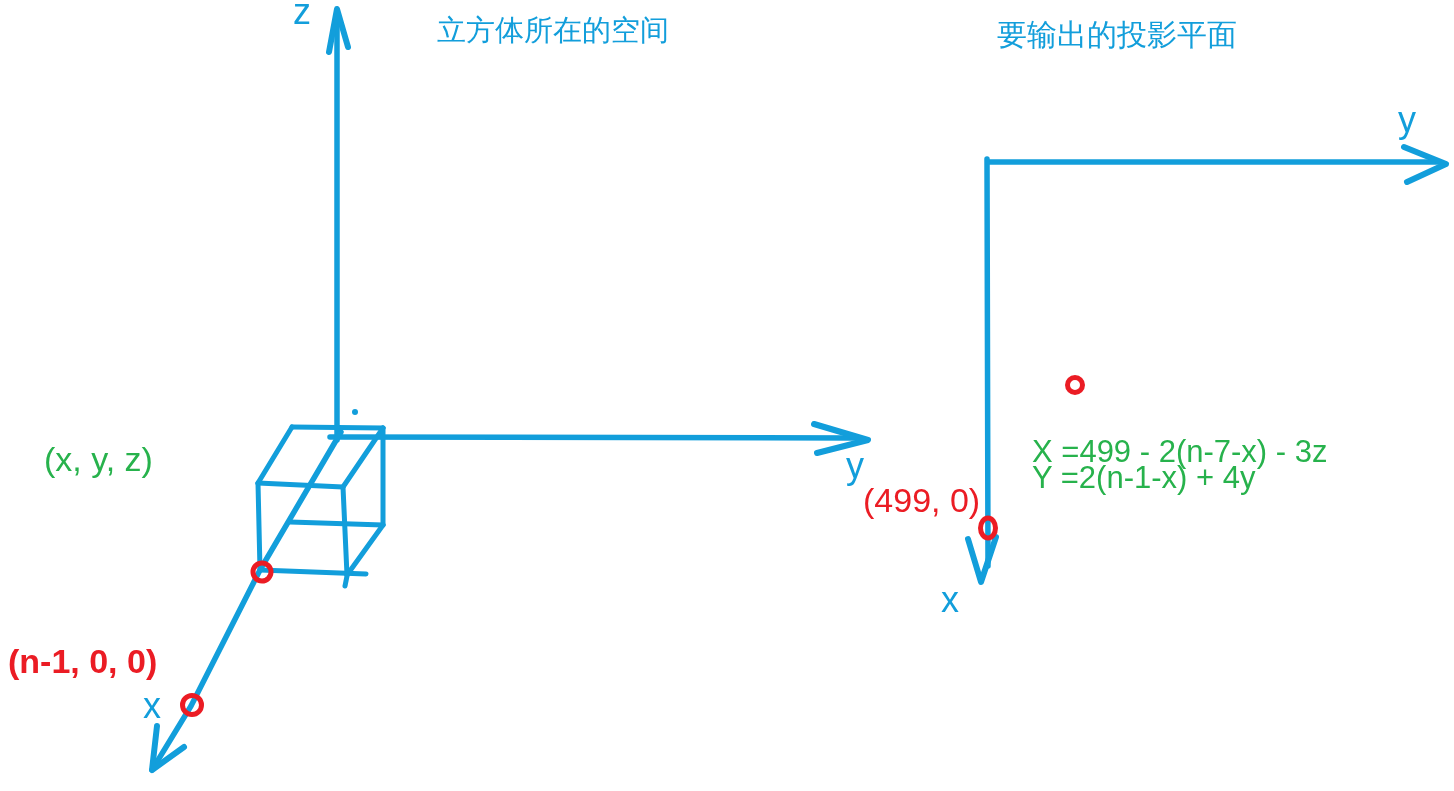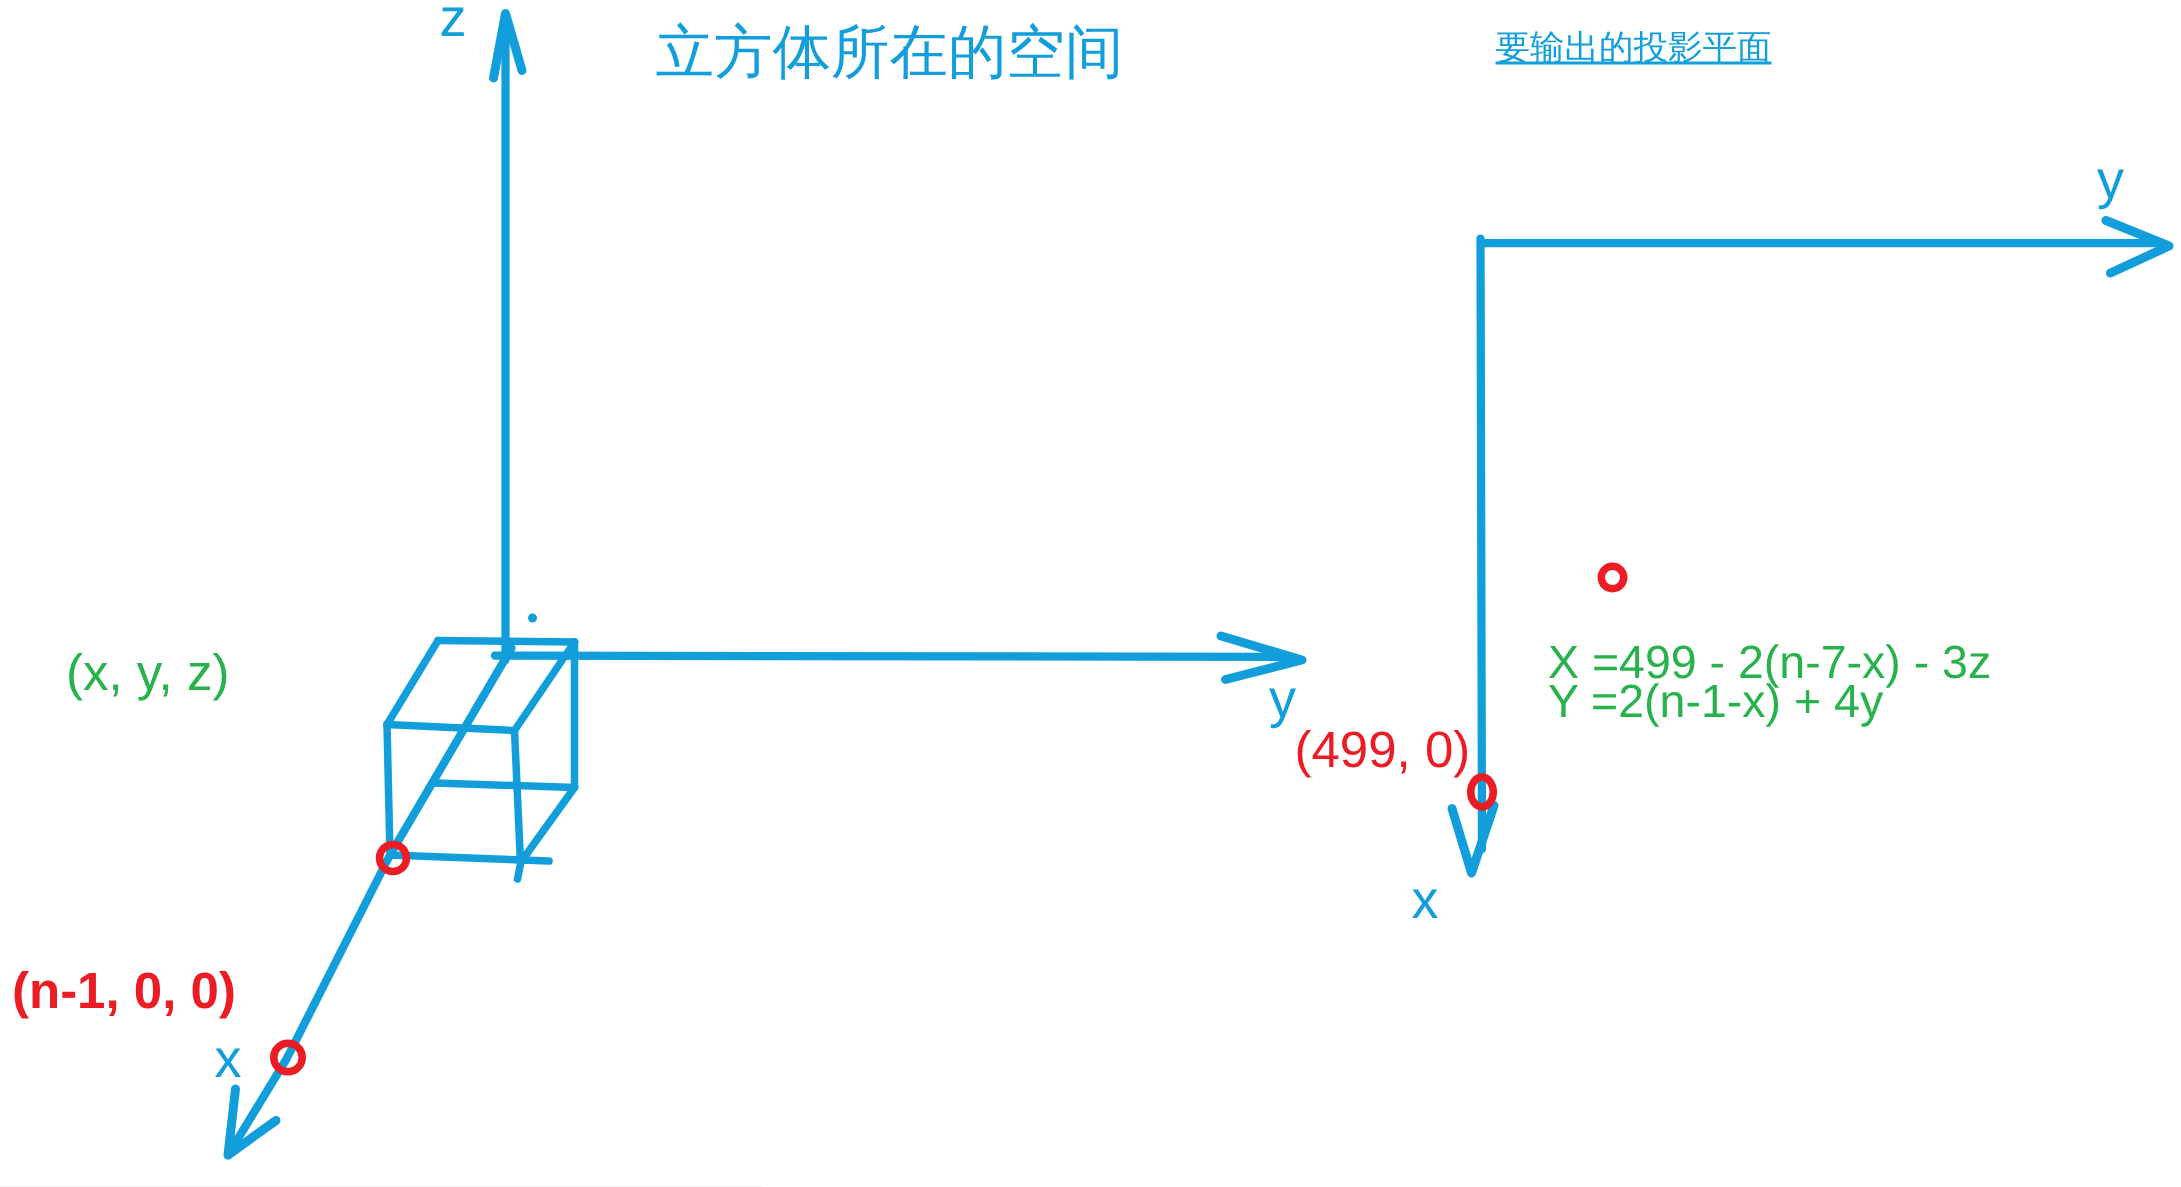--- a/index.html
+++ b/index.html
@@ -12,24 +12,24 @@
   .stage{
     position:relative;
     width:1454px;height:791px;
     background:var(--background);
     overflow:hidden;
     font-family:"Liberation Sans", sans-serif;
   }
   .drawing{position:absolute;left:0;top:0;width:1454px;height:791px;}
   .label{position:absolute;line-height:1;white-space:nowrap;}
   .blue{color:var(--ink-blue);}
-  .green{color:var(--ink-green);}
+  .green{color:var(--ink-green);margin-top:10px;}
   .red{color:var(--ink-red);}
-  .title{font-size:39px;}
-  .title-right{font-size:23px;text-decoration:underline;}
+  .title{font-size:29px;}
+  .title-right{font-size:30px;}
   .axis-letter{font-size:36px;}
   .coord{font-size:34px;}
   .formula{font-size:31px;}
   
   .s-blue{stroke:var(--ink-blue);fill:none;stroke-linecap:round;stroke-linejoin:round;}
   .s-red{stroke:var(--ink-red);fill:none;stroke-linecap:round;stroke-linejoin:round;}
   .f-blue{fill:var(--ink-blue);stroke:none;}
   .w-axis{stroke-width:5.5;}
   .w-head{stroke-width:6;}
   .w-cube{stroke-width:5;}

